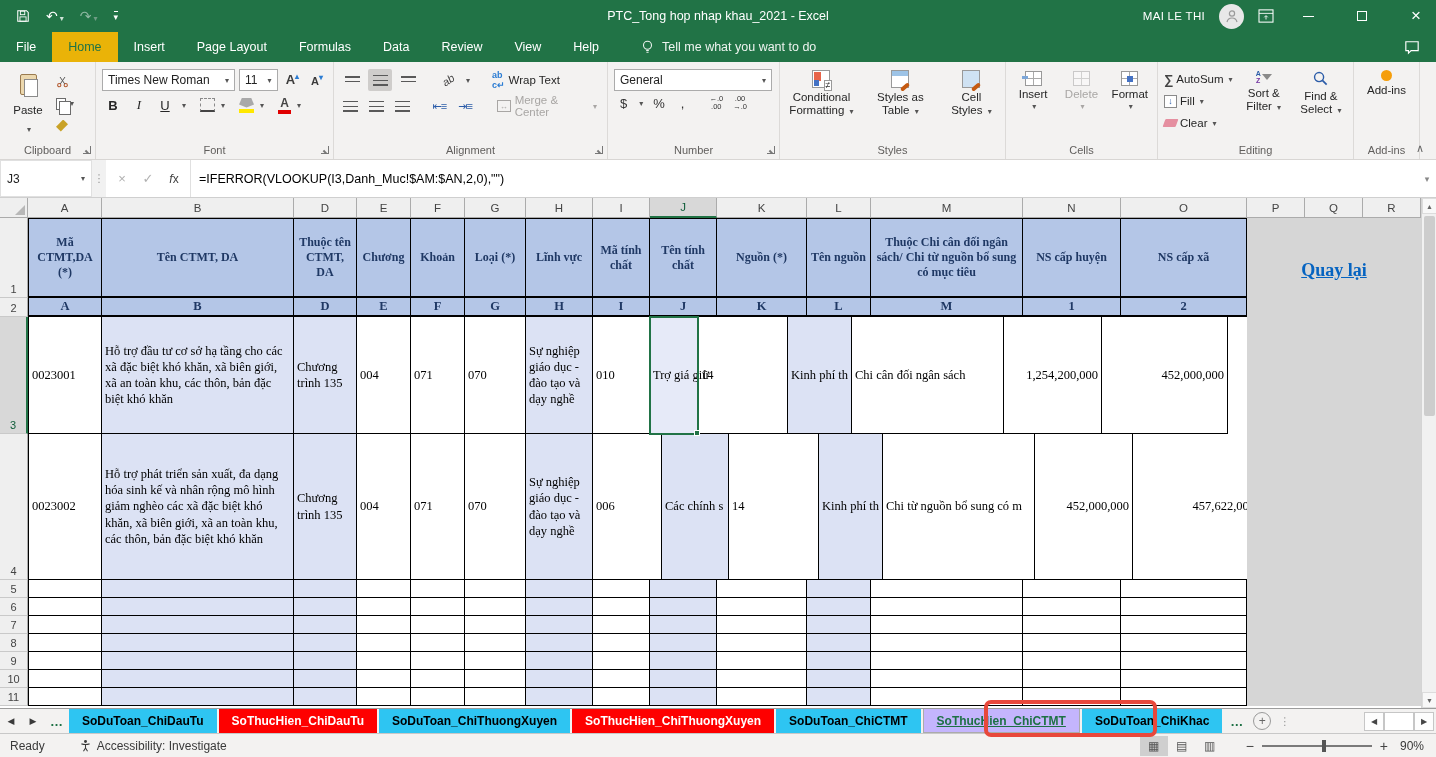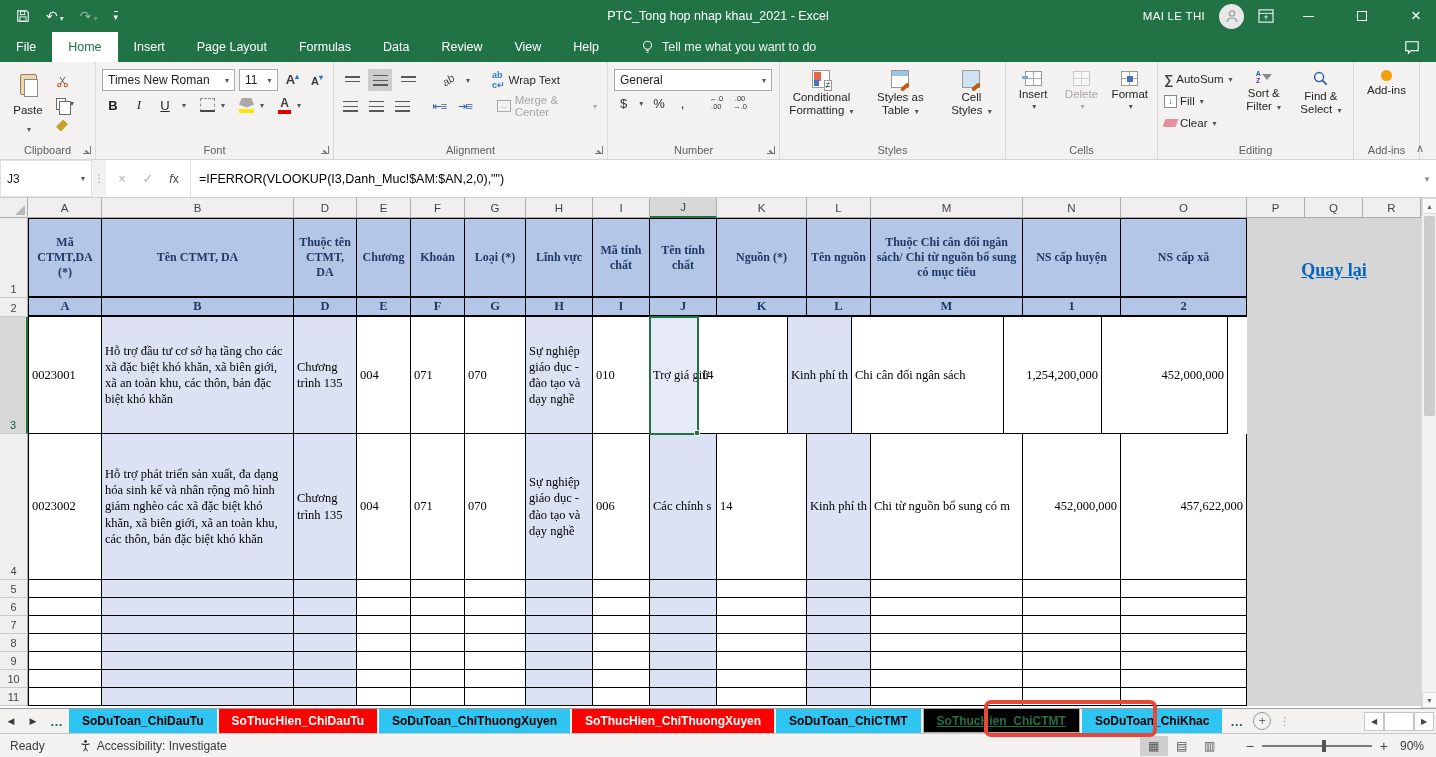--- a/index.html
+++ b/index.html
@@ -18,21 +18,21 @@
   .tb-right { margin-left:auto; display:flex; align-items:center; gap:14px; padding-right:0; }
   .tb-user { font-size:11.5px; letter-spacing:.3px; }
   .avatar { width:25px; height:25px; border-radius:50%; background:#e8e8e8; display:flex; align-items:center; justify-content:center; }
   .winbtn { width:40px; height:32px; display:flex; align-items:center; justify-content:center; font-size:14px; color:#fff; cursor:pointer; }
   .maxbox { width:10px; height:10px; border:1px solid #fff; display:inline-block; }
   .minbar { width:11px; height:1px; background:#fff; display:inline-block; }
 
   
   .tabrow { position:absolute; left:0; top:32px; width:100%; height:30px; background:#217346; display:flex; align-items:stretch; }
   .rtab { padding:0 16px; display:flex; align-items:center; color:#fff; font-size:12.5px; cursor:pointer; white-space:nowrap; }
-  .rtab.active { background:#ffffff; color:#217346; }
+  .rtab.active { background:#eab308; color:#217346; }
   .tellme { display:flex; align-items:center; gap:8px; color:#eef4f0; font-size:12.5px; margin-left:26px; }
   .comment-ic { margin-left:auto; margin-right:16px; display:flex; align-items:center; }
 
   
   .ribbon { position:absolute; left:0; top:62px; width:100%; height:98px; background:#f3f2f1;
             border-bottom:1px solid #d8d6d4; display:flex; }
   .rgroup { position:relative; border-right:1px solid #dcdad8; display:flex; flex-direction:column; flex:0 0 auto; }
   .gcontent { flex:1; display:flex; padding:5px 6px 0 6px; gap:6px; }
   .glabel { height:19px; display:flex; align-items:center; justify-content:center; font-size:11px; color:#605e5c; position:relative; }
   .launcher { position:absolute; right:4px; bottom:5px; width:8px; height:8px; border-right:1.5px solid #777; border-bottom:1.5px solid #777; }
@@ -150,21 +150,21 @@
 
   
   .tabbar { position:absolute; left:0; top:708px; width:100%; height:25px; background:#f3f2f1; border-top:1px solid #9c9c9c;
             display:flex; align-items:stretch; }
   .tnav { width:22px; display:flex; align-items:center; justify-content:center; font-size:9px; color:#3a3a3a; cursor:pointer; }
   .tell { display:flex; align-items:center; padding:0 6px; color:#1e7145; font-weight:bold; font-size:13px; cursor:pointer; }
   #sheettabs { display:flex; align-items:stretch; }
   .stab { display:flex; align-items:center; padding:0 13px; font-size:12px; font-weight:bold; margin-right:2px; cursor:pointer; white-space:nowrap; }
   .stab.cyan { background:#2ec5f2; color:#000; }
   .stab.red { background:#fe0000; color:#fff; }
-  .stab.active { background:#000000; color:#1e7145; text-decoration:underline; border:1px solid #ababab; border-top:none; }
+  .stab.active { background:#c4b5fd; color:#1e7145; text-decoration:underline; border:1px solid #ababab; border-top:none; }
   .addsheet { width:18px; height:18px; margin:auto 4px; border:1px solid #9a9a9a; border-radius:50%; display:flex; align-items:center; justify-content:center; font-size:12px; color:#666; cursor:pointer; }
   .tdots { display:flex; align-items:center; color:#999; padding:0 4px; font-size:11px; }
   .hscroll { margin-left:auto; display:flex; align-items:center; padding-right:2px; }
   .hscroll span { display:flex; align-items:center; justify-content:center; width:20px; height:19px; border:1px solid #c6c6c6; background:#fdfdfd; font-size:8px; color:#444; }
   .hscroll .hbox { width:30px; background:#fff; }
   #hl { position:absolute; border:4px solid #e8483c; border-radius:7px; pointer-events:none; z-index:40; }
 
   
   .statusbar { position:absolute; left:0; top:733px; width:100%; height:24px; background:#f3f2f1; border-top:1px solid #c8c8c8;
                display:flex; align-items:center; font-size:12px; color:#3a3a3a; }
@@ -605,21 +605,21 @@
         </div>
         <div class="grow">
           <div class="rowhead" style="height: 146px;">4</div>
           <div class="cell cfirst" style="width: 74px; height: 146px;">0023002</div>
           <div class="cell lav wrap" style="width: 192px; height: 146px;">Hỗ trợ phát triển sản xuất, đa dạng hóa sinh kế và nhân rộng mô hình giảm nghèo các xã đặc biệt khó khăn, xã biên giới, xã an toàn khu, các thôn, bản đặc biệt khó khăn</div>
           <div class="cell lav wrap" style="width: 63px; height: 146px;">Chương trình 135</div>
           <div class="cell" style="width: 54px; height: 146px;">004</div>
           <div class="cell" style="width: 54px; height: 146px;">071</div>
           <div class="cell" style="width: 61px; height: 146px;">070</div>
           <div class="cell lav wrap" style="width: 67px; height: 146px;">Sự nghiệp giáo dục - đào tạo và dạy nghề</div>
-          <div class="cell" style="width: 57px; height: 146px;">006</div>
+          <div class="cell" style="width: 69px; height: 146px;">006</div>
           <div class="cell lav nowrap" style="width: 67px; height: 146px;">Các chính s</div>
           <div class="cell" style="width: 90px; height: 146px;">14</div>
           <div class="cell lav nowrap" style="width: 64px; height: 146px;">Kinh phí th</div>
           <div class="cell nowrap wrap" style="width: 152px; height: 146px;">Chi từ nguồn bổ sung có m</div>
           <div class="cell num" style="width: 98px; height: 146px;">452,000,000</div>
           <div class="cell num" style="width: 126px; height: 146px;">457,622,000</div>
         </div>
         <div class="grow">
           <div class="rowhead" style="height: 18px;">5</div>
           <div class="cell cfirst" style="width: 74px; height: 18px;"></div>

